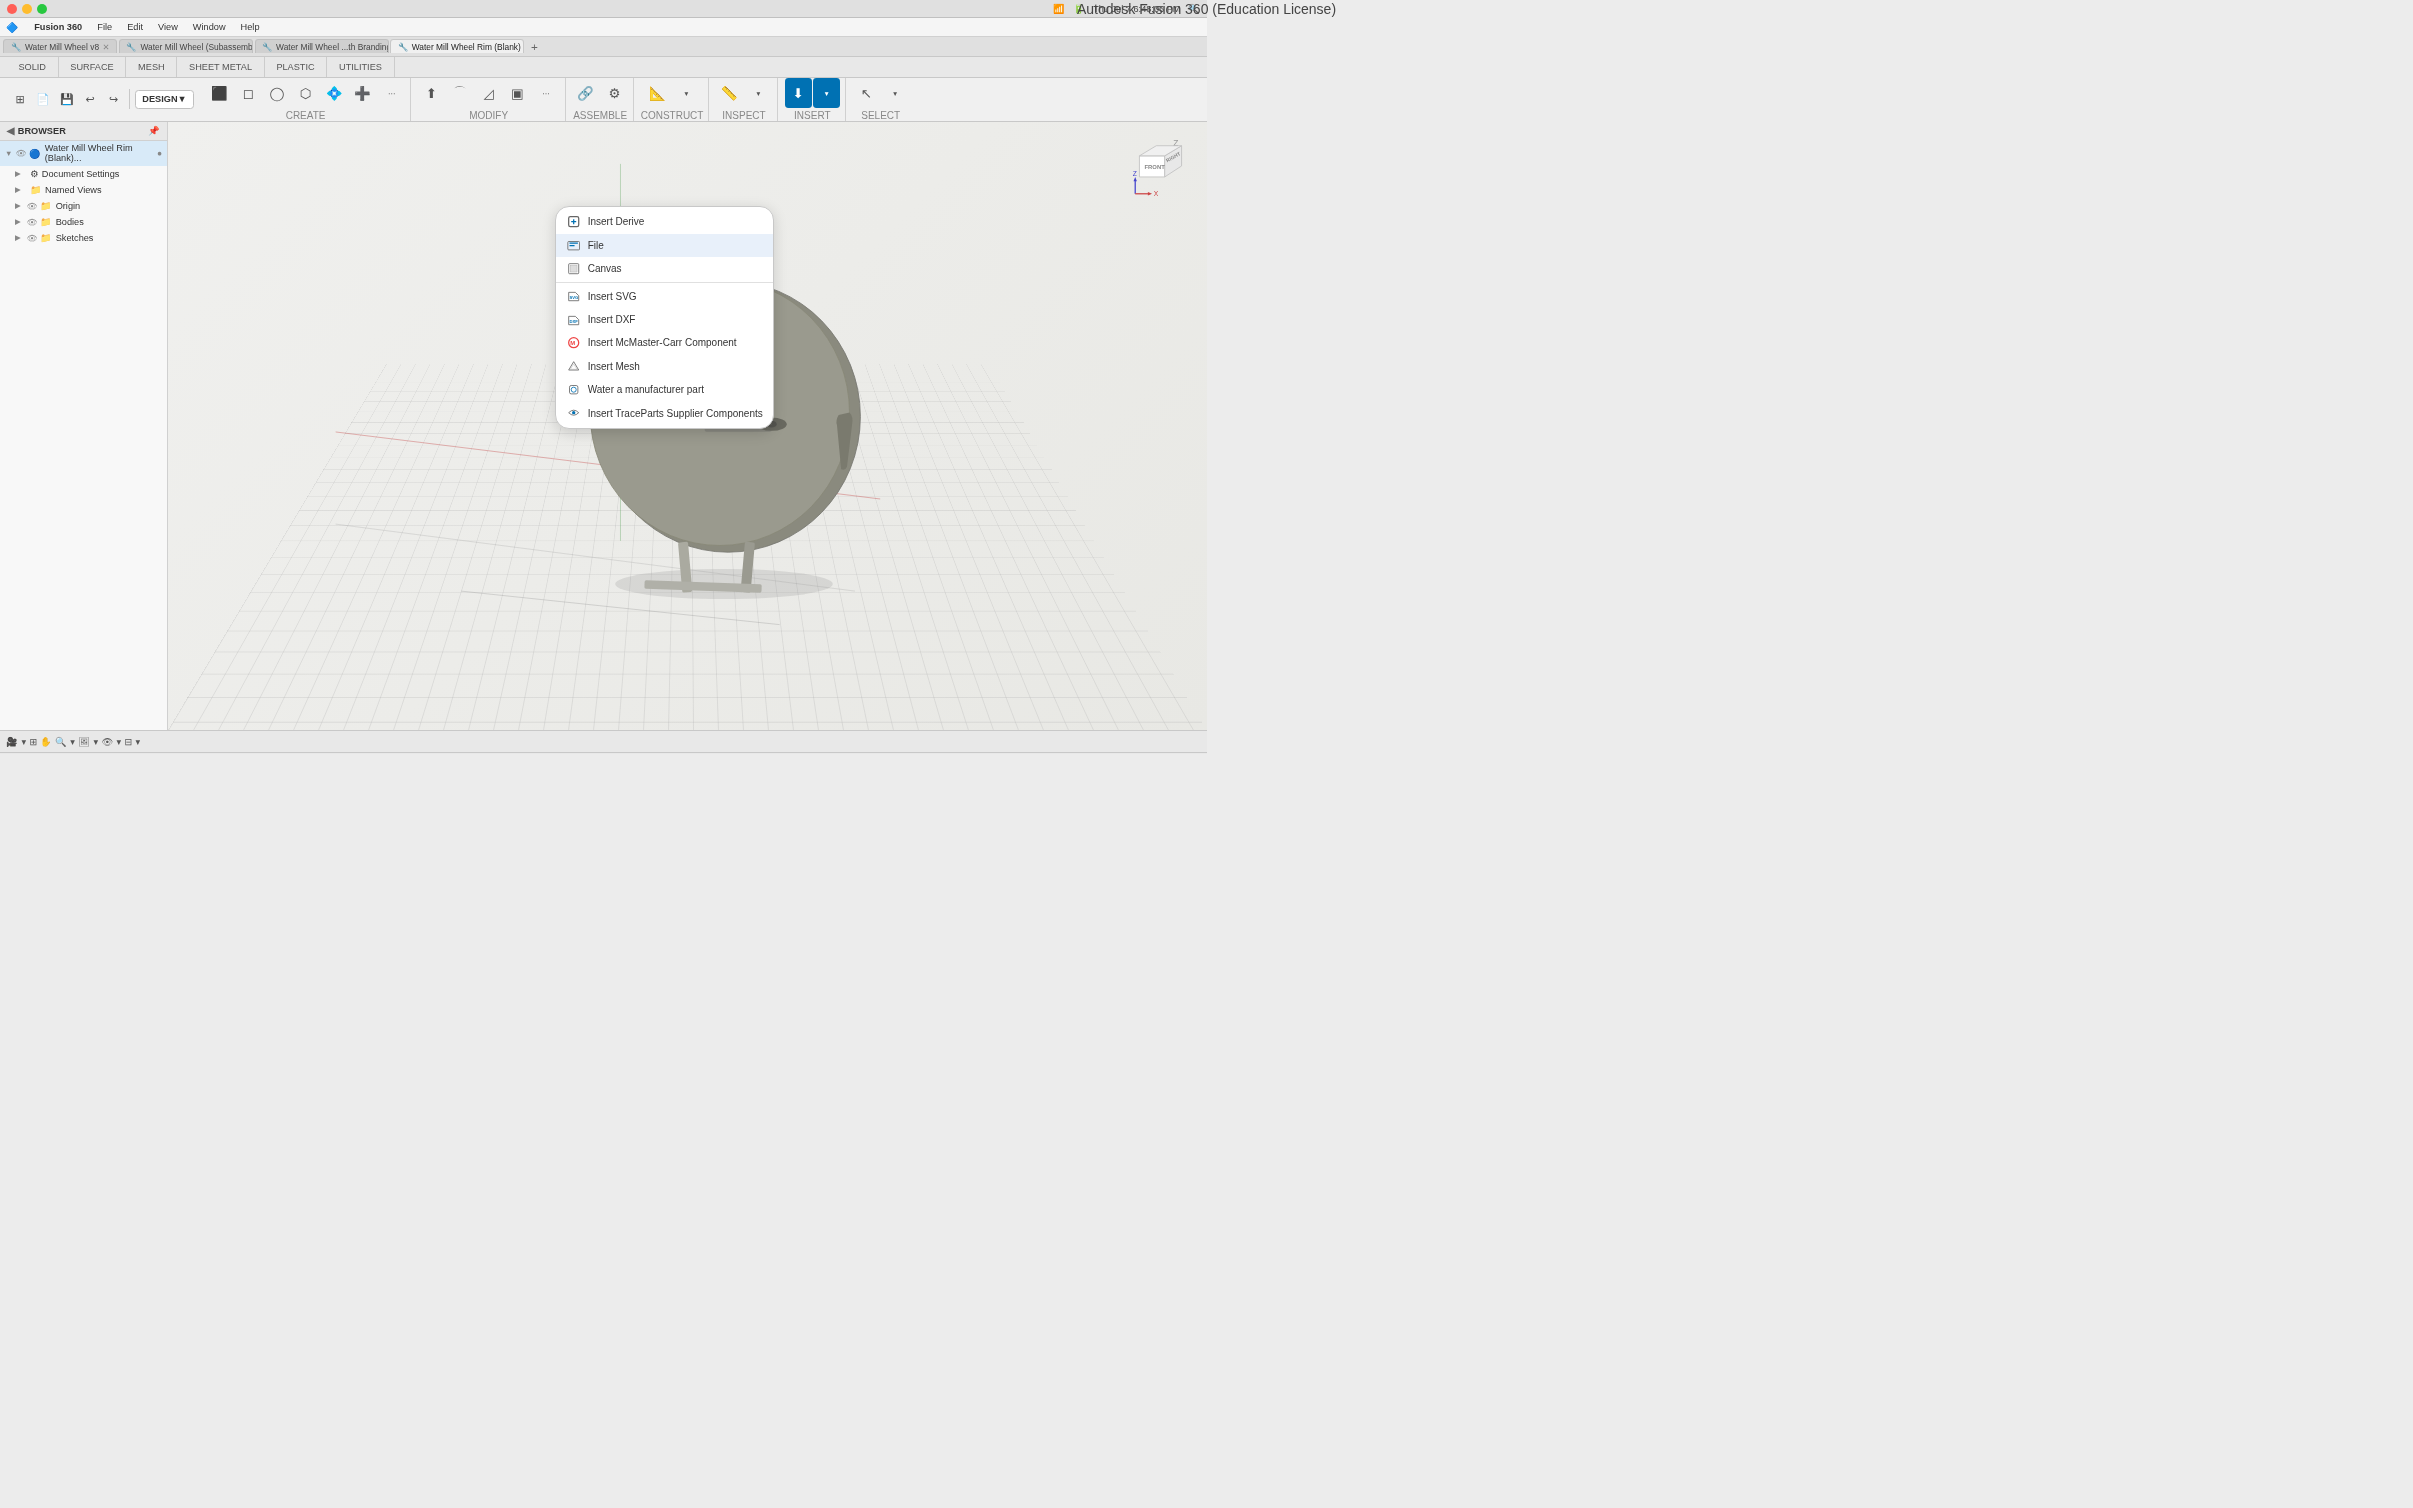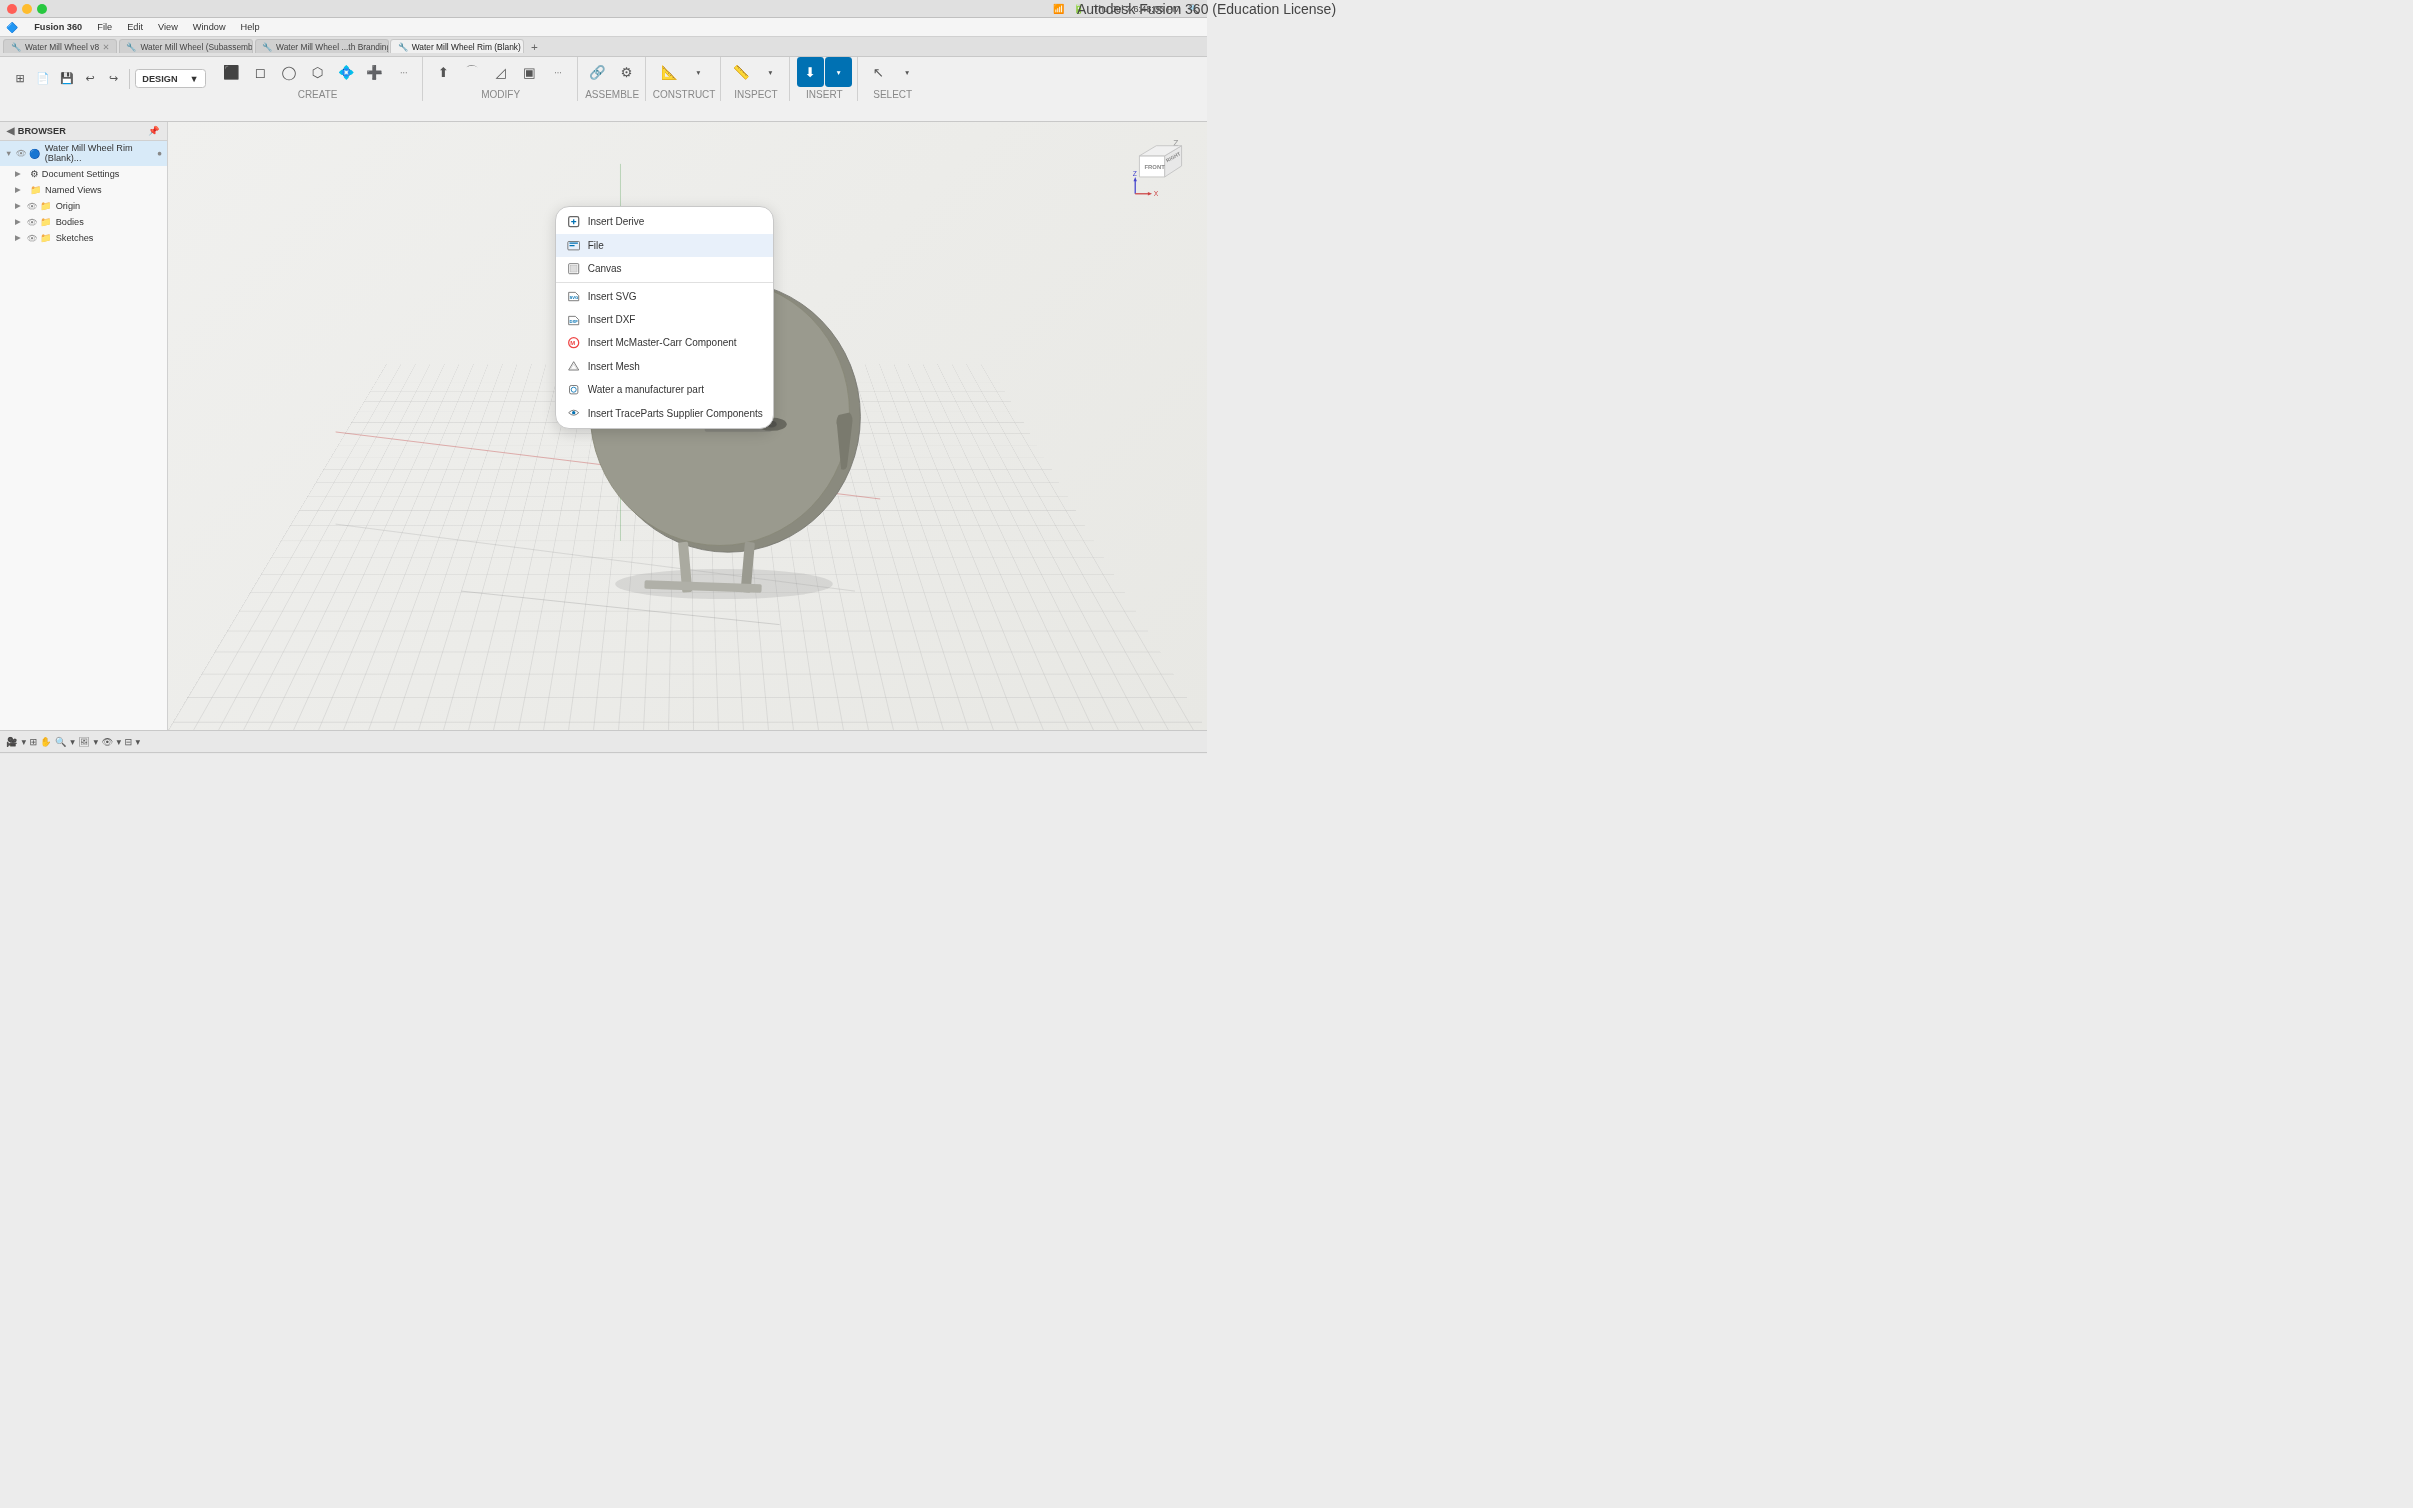--- a/index.html
+++ b/index.html
@@ -112,21 +112,21 @@
       font-size: 7.5px;
       color: #555;
       gap: 1.7px;
     }
     .tb-btn-icon { font-size: 13.4px; }
 
     
     .design-btn {
       display: flex;
       align-items: center;
-      gap: 12px;
+      gap: 0;
       padding: 3.4px 6.7px;
       background: #fff;
       border: 0.8px solid #c0c0c0;
       border-radius: 3.4px;
       font-size: 9.2px;
       font-weight: 600;
       color: #333;
       cursor: pointer;
       margin-right: 5px;
     }
@@ -445,20 +445,28 @@
   <div class="doc-tab active">
     <span class="tab-icon">🔧</span>
     <span>Water Mill Wheel Rim (Blank) v1</span>
 
   </div>
   <span class="tab-add">+</span>
 </div>
 
 <div class="toolbar">
 
+  <div class="toolbar-tabs">
+    <div class="tab-item">SOLID</div>
+    <div class="tab-item">SURFACE</div>
+    <div class="tab-item">MESH</div>
+    <div class="tab-item">SHEET METAL</div>
+    <div class="tab-item">PLASTIC</div>
+    <div class="tab-item">UTILITIES</div>
+  </div>
 
   <div class="toolbar-content">
 
     <div class="quick-access">
       <div class="qa-btn">⊞</div>
       <div class="qa-btn">📄</div>
       <div class="qa-btn">💾</div>
       <div class="qa-btn">↩</div>
       <div class="qa-btn">↪</div>
     </div>

